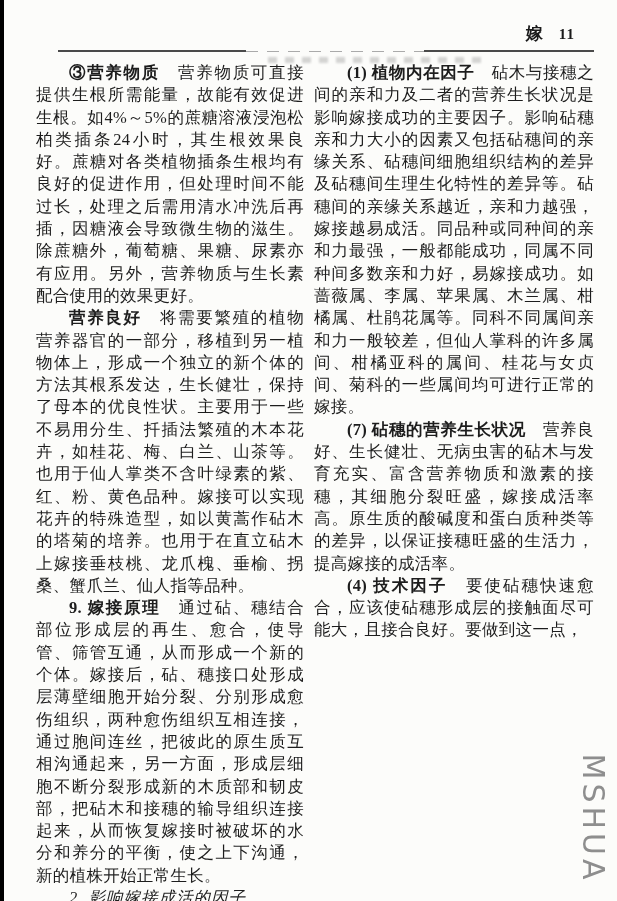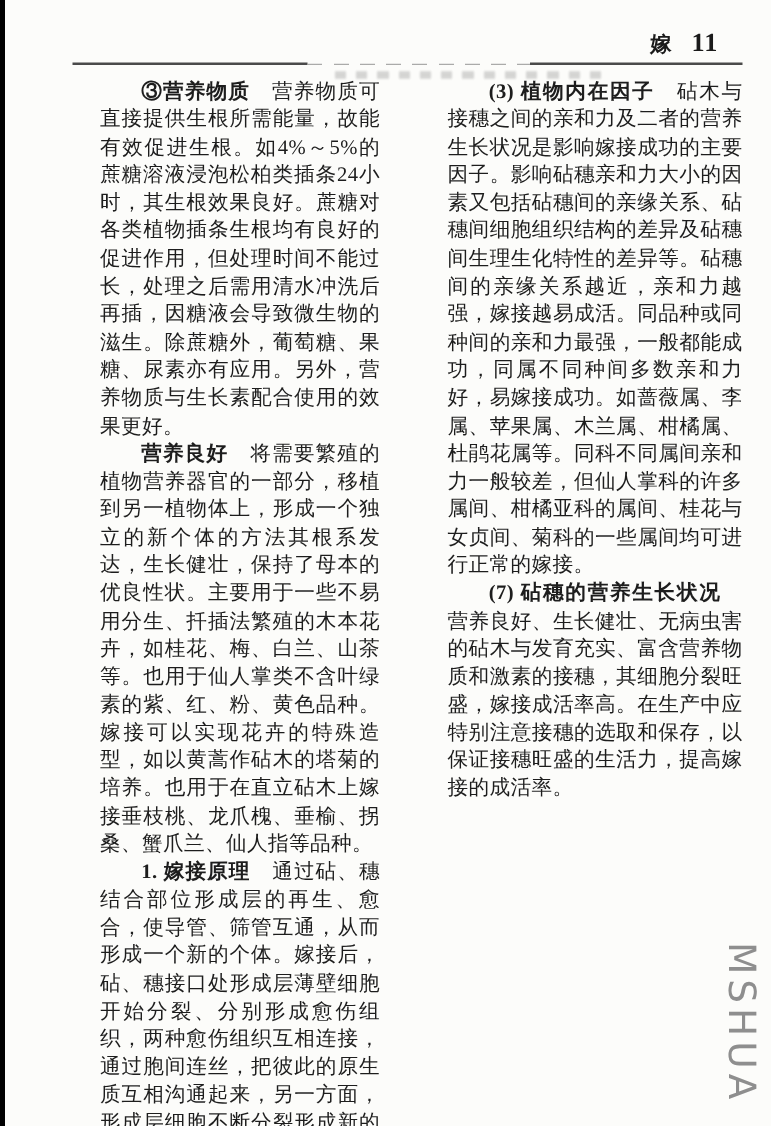--- a/index.html
+++ b/index.html
@@ -20,21 +20,21 @@
     position:absolute;left:0;top:0;width:4px;height:901px;
     background:var(--edge,#000);
   }
   
   .page-header{
     position:absolute;top:22px;right:42px;
     display:flex;align-items:baseline;gap:15px;
     font-size:17px;font-weight:bold;color:#1a1a1a;
     letter-spacing:1px;
   }
-  .page-header .page-number{font-size:21px;}
+  .page-header .page-number{font-size:15px;}
   
   .rule{position:absolute;top:50px;left:58px;width:536px;height:2px;}
   .rule .seg{position:absolute;top:0;height:2px;display:block;}
   .rule .s1{left:0;width:188px;background:var(--rule,#4a4a4a);}
   .rule .s2{
     left:188px;width:178px;height:1.5px;top:.5px;opacity:.75;
     background:repeating-linear-gradient(to right,
       #8f8f8f 0 12px, rgba(143,143,143,0) 12px 21px);
   }
   .rule .s3{left:366px;width:170px;background:var(--rule,#4a4a4a);}
@@ -54,21 +54,21 @@
     text-align:justify;
     word-break:break-all;
     font-size:16.5px;
     line-height:22.3px;
     letter-spacing:.3px;
     color:var(--ink,#1d1d1d);
   }
   .col-left{width:268px;}
   .col-right{width:280px;}
   p.para{margin:0;}
-  p.indent{text-indent:2em;margin-left:44px;}
+  p.indent{text-indent:2em;}
   .bold{font-weight:bold;}
   .kai{font-style:italic;font-weight:500;letter-spacing:1px;}
   
   .watermark{
     position:absolute;top:799px;left:530px;width:126px;
     transform:rotate(90deg);transform-origin:center;
     text-align:center;
     font-family:"DejaVu Sans","Liberation Sans",sans-serif;
     font-size:30px;font-weight:400;letter-spacing:4px;
     color:var(--watermark,#8e8e8e);
@@ -90,23 +90,24 @@
     <span class="seg s2"></span>
     <span class="seg s3"></span>
   </div>
 
   <div class="smudge"></div>
 
   <div class="columns">
     <div class="col col-left" id="col-left">
         <p class="para indent"><span class="bold">③营养物质</span><span>　营养物质可直接提供生根所需能量，故能有效促进生根。如4%～5%的蔗糖溶液浸泡松柏类插条24小时，其生根效果良好。蔗糖对各类植物插条生根均有良好的促进作用，但处理时间不能过长，处理之后需用清水冲洗后再插，因糖液会导致微生物的滋生。除蔗糖外，葡萄糖、果糖、尿素亦有应用。另外，营养物质与生长素配合使用的效果更好。</span></p>
         <p class="para indent"><span class="bold">营养良好</span><span>　将需要繁殖的植物营养器官的一部分，移植到另一植物体上，形成一个独立的新个体的方法其根系发达，生长健壮，保持了母本的优良性状。主要用于一些不易用分生、扦插法繁殖的木本花卉，如桂花、梅、白兰、山茶等。也用于仙人掌类不含叶绿素的紫、红、粉、黄色品种。嫁接可以实现花卉的特殊造型，如以黄蒿作砧木的塔菊的培养。也用于在直立砧木上嫁接垂枝桃、龙爪槐、垂榆、拐桑、蟹爪兰、仙人指等品种。</span></p>
-        <p class="para indent"><span class="bold">1. 嫁接原理</span><span>　通过砧、穗结合部位形成层的再生、愈合，使导管、筛管互通，从而形成一个新的个体。嫁接后，砧、穗接口处形成层薄壁细胞开始分裂、分别形成愈伤组织，两种愈伤组织互相连接，通过胞间连丝，把彼此的原生质互相沟通起来，另一方面，形成层细胞不断分裂形成新的木质部和韧皮部，把砧木和接穗的输导组织连接起来，从而恢复嫁接时被破坏的水分和养分的平衡，使之上下沟通，新的植株开始正常生长。</span></p>
+        <p class="para indent"><span class="bold">9. 嫁接原理</span><span>　通过砧、穗结合部位形成层的再生、愈合，使导管、筛管互通，从而形成一个新的个体。嫁接后，砧、穗接口处形成层薄壁细胞开始分裂、分别形成愈伤组织，两种愈伤组织互相连接，通过胞间连丝，把彼此的原生质互相沟通起来，另一方面，形成层细胞不断分裂形成新的木质部和韧皮部，把砧木和接穗的输导组织连接起来，从而恢复嫁接时被破坏的水分和养分的平衡，使之上下沟通，新的植株开始正常生长。</span></p>
         <p class="para indent"><span class="kai">2. 影响嫁接成活的因子</span></p>
       </div>
     <div class="col col-right" id="col-right">
-        <p class="para indent"><span class="bold">(3) 植物内在因子</span><span>　砧木与接穗之间的亲和力及二者的营养生长状况是影响嫁接成功的主要因子。影响砧穗亲和力大小的因素又包括砧穗间的亲缘关系、砧穗间细胞组织结构的差异及砧穗间生理生化特性的差异等。砧穗间的亲缘关系越近，亲和力越强，嫁接越易成活。同品种或同种间的亲和力最强，一般都能成功，同属不同种间多数亲和力好，易嫁接成功。如蔷薇属、李属、苹果属、木兰属、柑橘属、杜鹃花属等。同科不同属间亲和力一般较差，但仙人掌科的许多属间、柑橘亚科的属间、桂花与女贞间、菊科的一些属间均可进行正常的嫁接。</span></p>
-        <p class="para indent"><span class="bold">(7) 砧穗的营养生长状况</span><span>　营养良好、生长健壮、无病虫害的砧木与发育充实、富含营养物质和激素的接穗，其细胞分裂旺盛，嫁接成活率高。在生产中应特别注意接穗的选取和保存，以保证接穗旺盛的生活力，提高嫁接的成活率。</span></p>
+        <p class="para indent"><span class="bold">(1) 植物内在因子</span><span>　砧木与接穗之间的亲和力及二者的营养生长状况是影响嫁接成功的主要因子。影响砧穗亲和力大小的因素又包括砧穗间的亲缘关系、砧穗间细胞组织结构的差异及砧穗间生理生化特性的差异等。砧穗间的亲缘关系越近，亲和力越强，嫁接越易成活。同品种或同种间的亲和力最强，一般都能成功，同属不同种间多数亲和力好，易嫁接成功。如蔷薇属、李属、苹果属、木兰属、柑橘属、杜鹃花属等。同科不同属间亲和力一般较差，但仙人掌科的许多属间、柑橘亚科的属间、桂花与女贞间、菊科的一些属间均可进行正常的嫁接。</span></p>
+        <p class="para indent"><span class="bold">(7) 砧穗的营养生长状况</span><span>　营养良好、生长健壮、无病虫害的砧木与发育充实、富含营养物质和激素的接穗，其细胞分裂旺盛，嫁接成活率高。原生质的酸碱度和蛋白质种类等的差异，以保证接穗旺盛的生活力，提高嫁接的成活率。</span></p>
+        <p class="para indent"><span class="bold">(4) 技术因子</span><span>　要使砧穗快速愈合，应该使砧穗形成层的接触面尽可能大，且接合良好。要做到这一点，</span></p>
       </div>
   </div>
 
   <div class="watermark">MSHUA</div>
 </div>
 
 </body></html>

